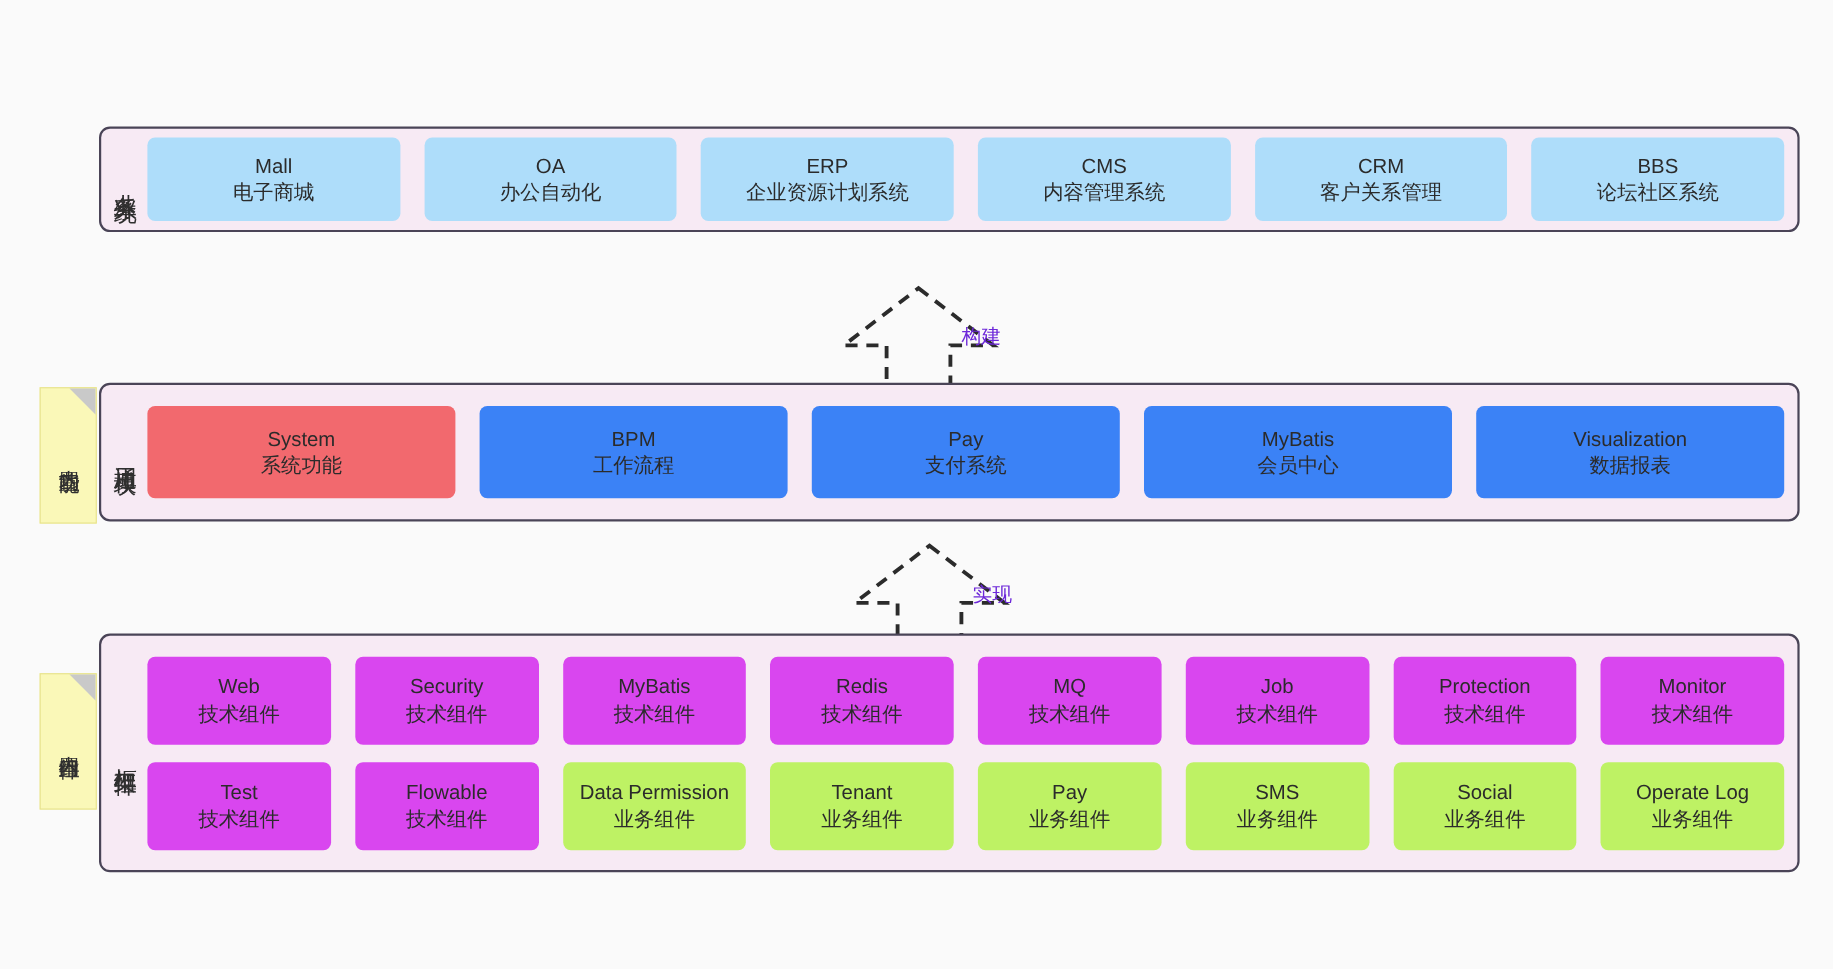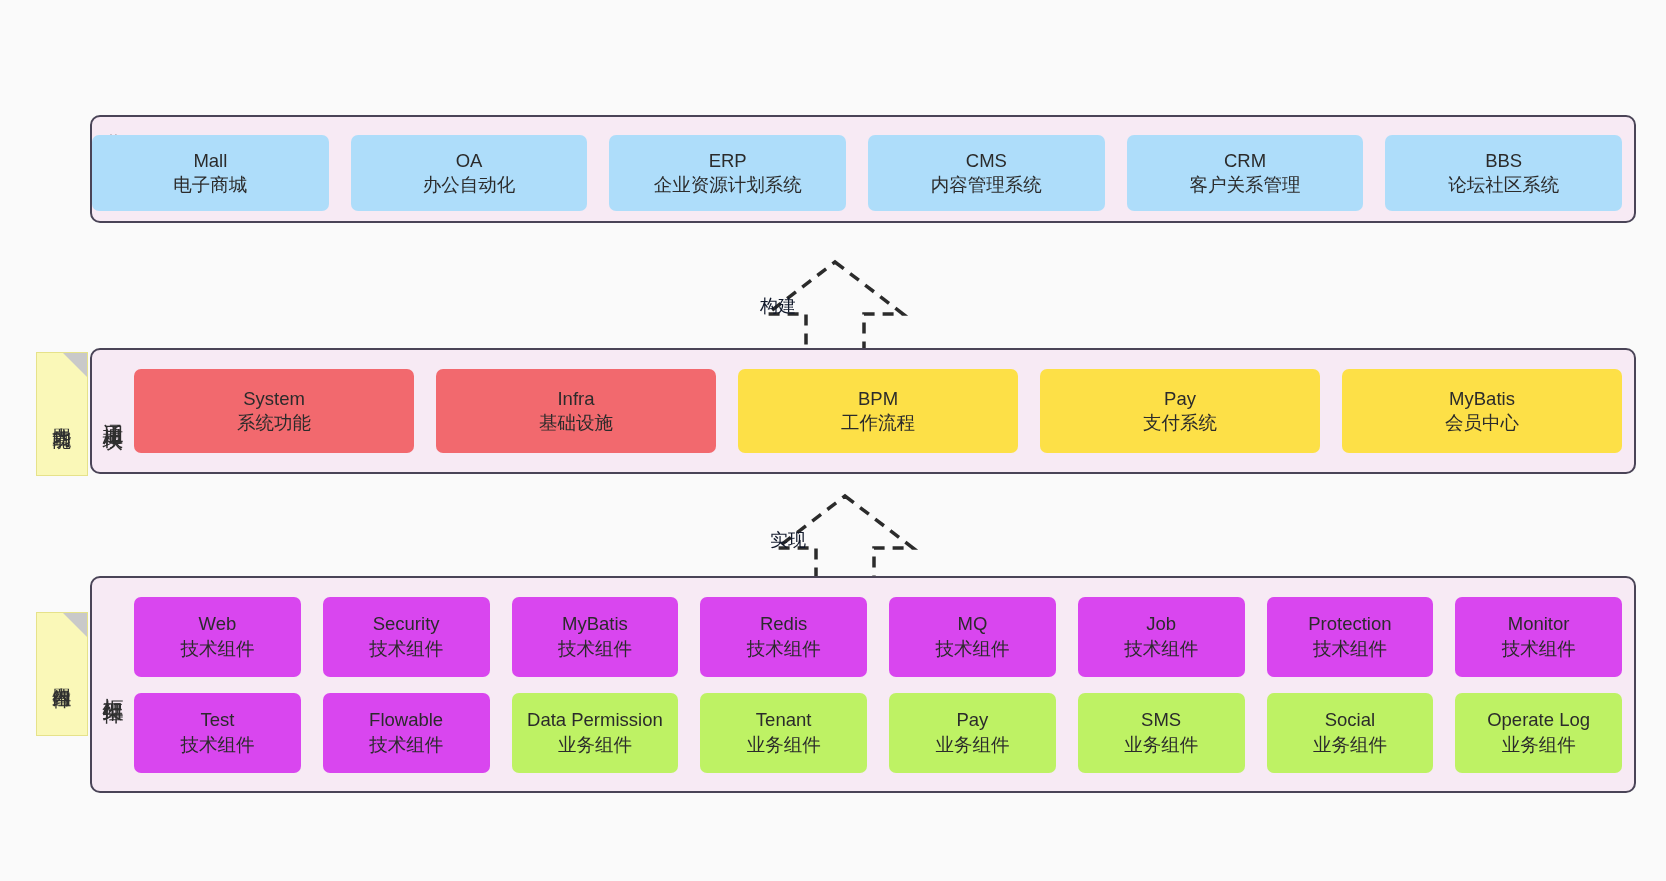--- a/index.html
+++ b/index.html
@@ -77,27 +77,27 @@
     color: #2B2B2B;
     padding: 4px 6px;
     user-select: none;
   }
   .card .c-title { white-space: nowrap; }
   .card .c-sub   { white-space: nowrap; }
   .card.wrap .c-title { white-space: normal; }
 
   .card-blue        { background: #AEDDFA; }
   .card-red-strong  { background: #F2696E; }
-  .card-red-light   { background: #fde047; }
+  .card-red-light   { background: #3b82f6; }
   .card-green-strong{ background: #d946ef; }
   .card-green-light { background: #bef264; }
 
   
   #layer-business {
-    left: 90px;  top: 115px;  width: 1546px;  height: 108px; flex-direction: column;
+    left: 90px;  top: 115px;  width: 1546px;  height: 96px;
   }
   #layer-business .row { height: 76px; }
 
   #layer-common {
     left: 90px;  top: 348px;  width: 1546px;  height: 126px;
   }
   #layer-common .row { height: 84px; }
 
   #layer-framework {
     left: 90px;  top: 576px;  width: 1546px;  height: 217px;
@@ -139,23 +139,23 @@
   .arrow {
     position: absolute;
     width: 150px;
     height: 100px;
   }
   .arrow svg { display: block; }
   .arrow-label {
     position: absolute;
     left: 0; right: 0;
     top: 38px;
-    text-align: left;
+    text-align: right;
     font-size: 18px;
-    color: #0f172a;
+    color: #6d28d9;
     user-select: none;
     pointer-events: none;
   }
   #arrow-build   { left: 760px; top: 256px; }
   #arrow-impl    { left: 770px; top: 490px; }
 </style>
 </head>
 <body>
 
 <div class="canvas">
@@ -204,35 +204,35 @@
   </div>
 
   <div class="layer" id="layer-common">
     <div class="layer-label">通用模块</div>
     <div class="layer-body">
       <div class="row">
         <div class="card card-red-strong">
           <span class="c-title">System</span>
           <span class="c-sub">系统功能</span>
         </div>
-        <div class="card card-red-strong">
-          <span class="c-title">Infra</span>
-          <span class="c-sub">基础设施</span>
-        </div>
         <div class="card card-red-light">
           <span class="c-title">BPM</span>
           <span class="c-sub">工作流程</span>
         </div>
         <div class="card card-red-light">
           <span class="c-title">Pay</span>
           <span class="c-sub">支付系统</span>
         </div>
         <div class="card card-red-light">
           <span class="c-title">MyBatis</span>
           <span class="c-sub">会员中心</span>
+        </div>
+        <div class="card card-red-light">
+          <span class="c-title">Visualization</span>
+          <span class="c-sub">数据报表</span>
         </div>
       </div>
     </div>
   </div>
 
   <div class="arrow" id="arrow-impl">
     <svg width="150" height="100" viewBox="0 0 150 100">
       <path d="M 75 6 L 143 58 L 104 58 L 104 96 L 46 96 L 46 58 L 7 58 Z" fill="none" stroke="#2B2B2B" stroke-width="3.5" stroke-dasharray="11 8" stroke-linejoin="miter"></path>
     </svg>
     <div class="arrow-label">实现</div>

